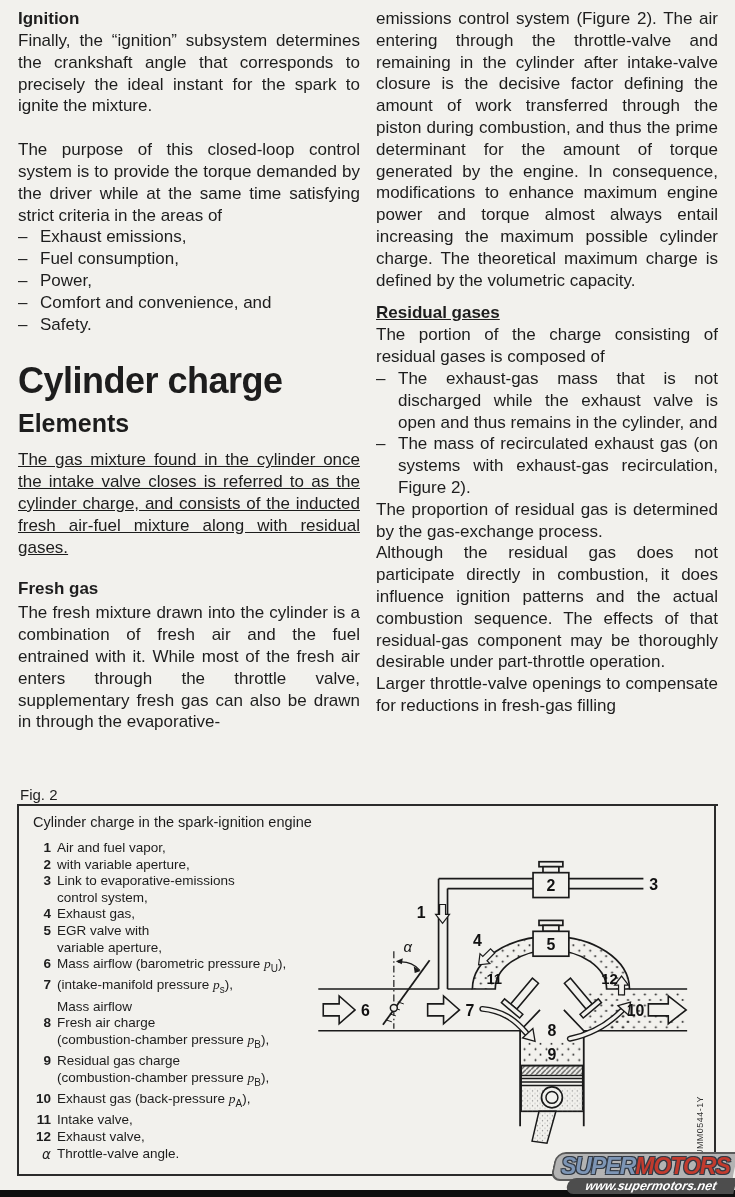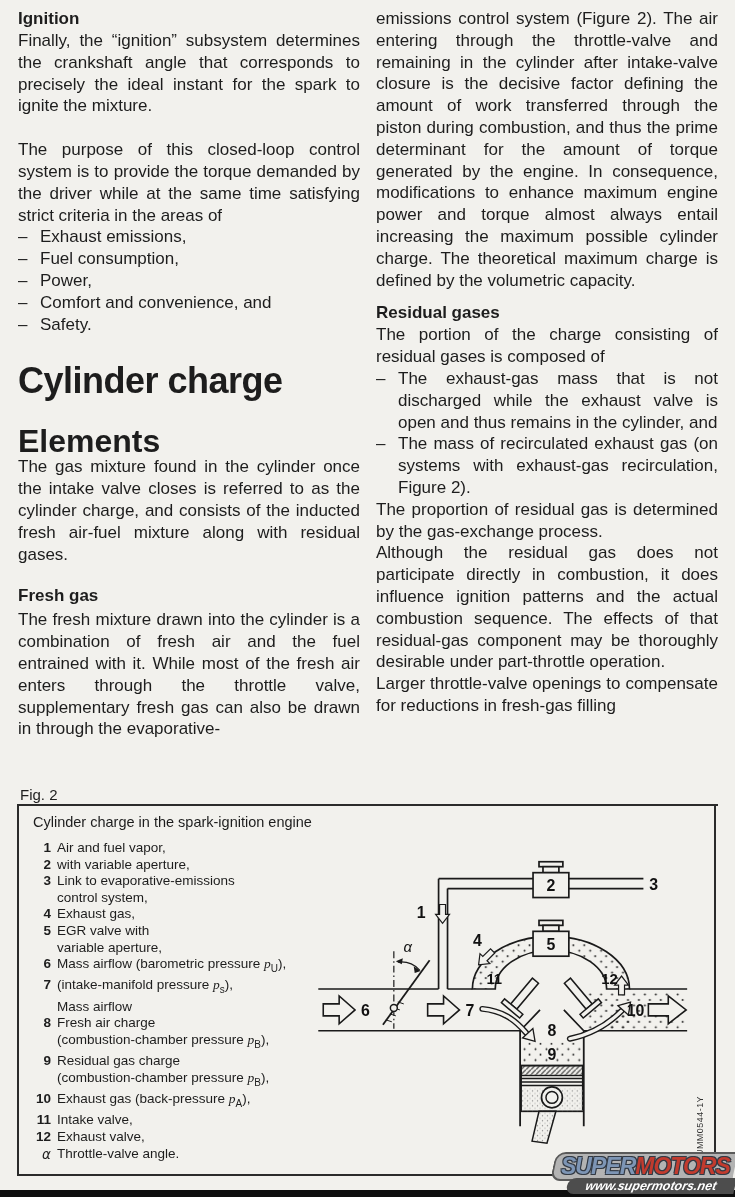--- a/index.html
+++ b/index.html
@@ -13,25 +13,25 @@
   #col-left{left:18px;}
   #col-right{left:376px;}
   .col p{margin:0;}
   .h-small{font-weight:bold;font-size:17px;line-height:22px;margin:0;text-align:left;}
   #ignition-para{margin-bottom:22px;}
   .dash-list{margin:0;}
   .dash-item{display:flex;}
   .dash-item .dash{width:22px;flex:0 0 22px;}
   .dash-item .itext{flex:1;text-align:justify;}
   #main-heading{font-weight:bold;font-size:36px;line-height:40px;letter-spacing:-0.5px;margin:26px 0 0 0;text-align:left;}
-  #elements-heading{font-weight:bold;font-size:32px;line-height:28px;margin:26px 0 0 0;text-align:left;}
-  #elements-para{margin-top:1px;}
+  #elements-heading{font-weight:bold;font-size:25px;line-height:28px;margin:8px 0 0 0;text-align:left;}
+  #elements-para{margin-top:12px;text-decoration:underline;}
   #freshgas-heading{margin-top:20px;}
   #freshgas-para{margin-top:2px;}
-  #residual-heading{margin-top:11px;}
+  #residual-heading{margin-top:11px;text-decoration:underline;}
   #residual-para1,#residual-para2,#residual-para3{margin:0;}
 
   
   #fig-label{position:absolute;left:20px;top:786px;font-size:15px;}
   #fig-rule{position:absolute;left:17px;top:804px;width:701px;height:2px;background:#2b2b2b;}
   #fig-box{position:absolute;left:17px;top:806px;width:699px;height:370px;border-left:2px solid #2b2b2b;border-right:2px solid #2b2b2b;border-bottom:2px solid #2b2b2b;box-sizing:border-box;}
   #fig-title{position:absolute;left:14px;top:8px;font-size:14.5px;font-weight:normal;white-space:nowrap;}
   #fig-legend{position:absolute;left:10px;top:34px;width:310px;font-size:13.5px;line-height:16.6px;}
   .leg-row{display:flex;}
   .leg-num{width:28px;flex:0 0 28px;text-align:right;font-weight:bold;padding-right:6px;box-sizing:border-box;}

